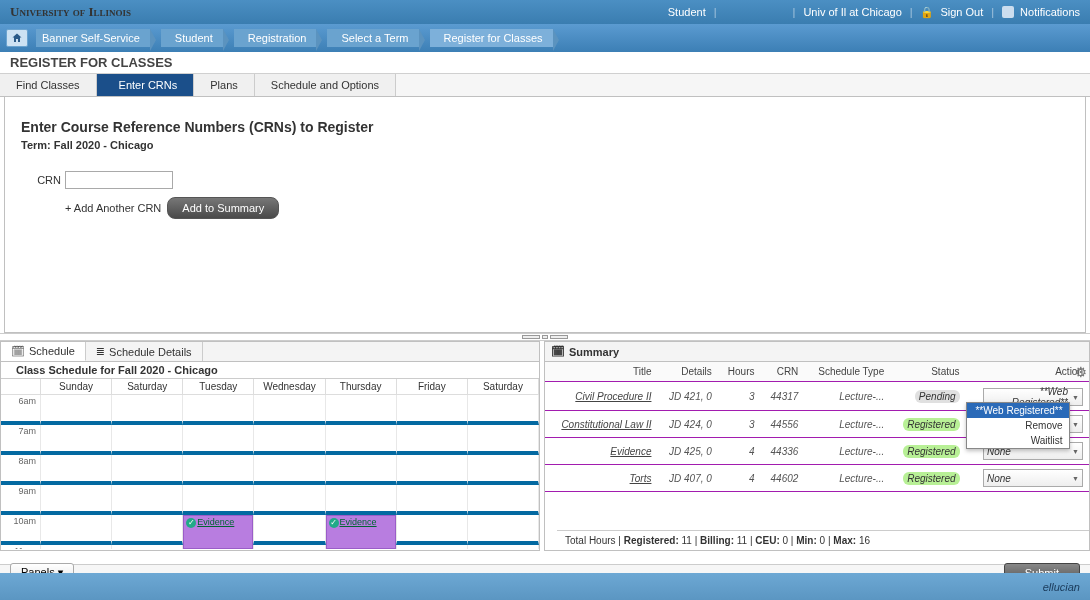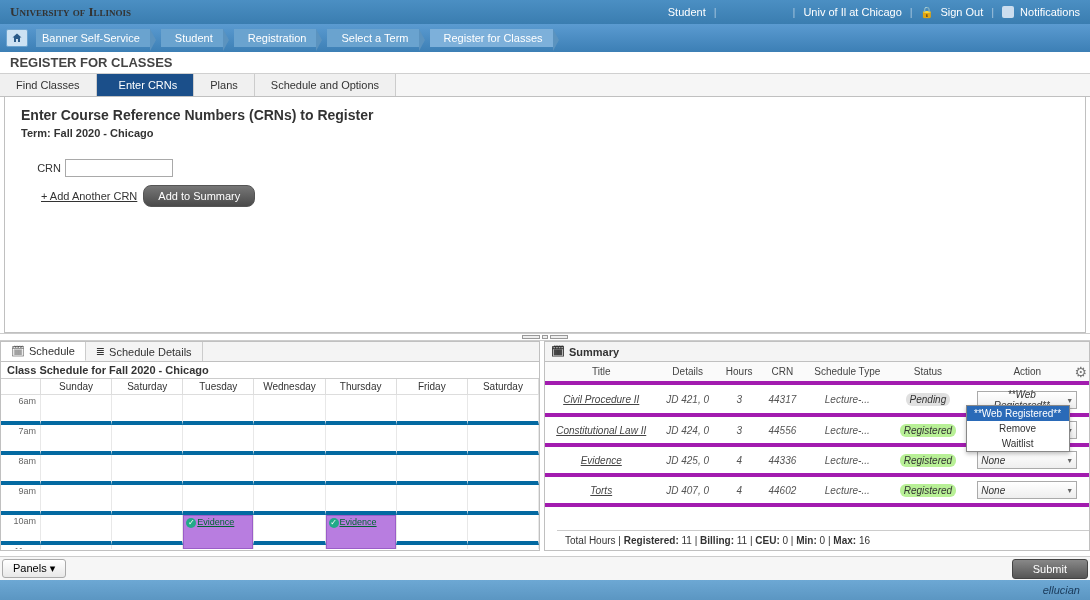--- a/index.html
+++ b/index.html
@@ -25,80 +25,80 @@
 
 .page-title-row { padding: 3px 10px; border-bottom: 1px solid #d0d0d0; font-size: 13px; font-weight: bold; color: #444; }
 
 
 .tabs-row { display: flex; border-bottom: 1px solid #c0c0c0; background: #f6f6f6; }
 .tab { padding: 5px 16px; font-size: 11px; cursor: pointer; border-right: 1px solid #ccc; background:#f0f0f0; }
 .tab.active { background: #1b4f8a; color: #fff; padding-left: 22px; }
 
 
 .main-area { padding: 10px 16px; border: 1px solid #c0c0c0; border-top: none; margin: 0 4px; height: 236px; background:#fff; }
-.heading { font-size: 14px; font-weight: bold; color: #333; margin-bottom: 4px; }
+.heading { font-size: 14px; font-weight: bold; color: #333; margin-bottom: 4px; margin-top: 12px; }
 .term-text { font-size: 11px; font-weight: bold; margin-bottom: 20px; }
 .crn-row { display: flex; align-items: center; gap: 4px; margin-bottom: 8px; margin-left: 14px; }
 .crn-label { font-size: 11px; width: 26px; text-align: right; }
 .crn-input { width: 108px; height: 18px; border: 1px solid #a9a9a9; padding: 1px 3px; }
 .links-row { display: flex; align-items: center; gap: 6px; margin-left: 20px; }
-.add-link { font-size: 11px; color: #333; text-decoration: underline; cursor: pointer; }
+.add-link { font-size: 11px; color: #333; cursor: pointer; margin-left: 24px; }
 .btn { padding: 4px 14px; border: 1px solid #555; border-radius: 8px; background: linear-gradient(#777, #4a4a4a); color: #fff; font-size: 11px; cursor: pointer; }
 
 
 .splitter-row { height: 8px; display: flex; justify-content: center; align-items: center; gap: 2px; border-top: 1px solid #ccc; border-bottom: 1px solid #ccc; }
 .splitter-row .h { width: 18px; height: 4px; border: 1px solid #999; background:#eee; }
 
 
 .two-pane { display: flex; height: 210px; }
 .pane { border: 1px solid #c0c0c0; background: #fff; position: relative; }
 .pane-left { width: 540px; }
 .pane-right { flex: 1; margin-left: 4px; }
 
 
 .pane-tabs { display: flex; border-bottom: 1px solid #c0c0c0; height: 20px; font-size: 11px; background:#f4f4f4; }
 .pane-tab { padding: 3px 10px; border-right: 1px solid #ccc; cursor: pointer; display:flex; align-items:center; gap:4px; }
 .pane-tab.active { background: #fff; border-bottom:1px solid #fff; }
-.pane-header { padding: 2px 6px; font-size: 11px; font-weight:bold; border-bottom:1px solid #ccc; }
+.pane-header { padding: 2px 15px; font-size: 11px; font-weight:bold; border-bottom:1px solid #ccc; }
 
 
 .cal-head { display: grid; grid-template-columns: 40px repeat(7, 1fr); font-size: 10px; border-bottom: 1px solid #ddd; }
 .cal-head > div { padding: 2px; text-align: center; border-right: 1px solid #ddd; }
 .cal-body { height: 154px; overflow: hidden; position: relative; }
 .cal-row { display: grid; grid-template-columns: 40px repeat(7, 1fr); height: 30px; }
 .cal-row > div { border-right: 1px solid #e8e8e8; border-bottom: 4px solid #0369a1; font-size: 9px; padding: 1px 2px; position: relative; }
 .cal-row > div:first-child { text-align: right; padding-right: 4px; color:#666; }
 .event { position: absolute; background: #b87de0; border: 1px solid #9a5dc8; font-size: 9px; color:#1a3; padding: 1px 2px; }
 .event .chk { display:inline-flex; width:10px; height:10px; background:#2a8; border-radius:50%; color:#fff; align-items:center; justify-content:center; font-size:8px; margin-right:1px;}
 
 
 .sum-head { display:flex; align-items:center; gap:4px; padding:3px 6px; border-bottom:1px solid #c0c0c0; font-size:11px; font-weight:bold; background:#f4f4f4; height:20px; }
 .sum-table { width: 100%; border-collapse: collapse; font-size: 10px; }
-.sum-table th, .sum-table td { padding: 4px 6px; border-bottom: 4px solid #a21caf; text-align: center; }
+.sum-table th, .sum-table td { padding: 4px 6px; border-bottom: 1px solid #a21caf; text-align: right; }
 .sum-table th { font-weight: normal; color:#444; background:#fafafa; }
 .sum-table td.italic { font-style: italic; color:#555; }
 .title-cell { text-decoration: underline; font-style: italic; color:#444; cursor:pointer;}
 .status-pill { padding: 1px 4px; border-radius: 6px; font-style: italic; }
 .status-reg { background: #b8f096; }
 .status-pend { background: #e0e0e0; }
 .action-sel { width: 100px; height: 18px; border: 1px solid #aaa; font-size: 10px; font-style: italic; background: linear-gradient(#fff,#eee); padding: 0 14px 0 3px; position: relative; display:inline-flex; align-items:center;}
 .action-sel:after{ content:"▼"; position:absolute; right:3px; font-size:7px; color:#666;}
 .gear { position: absolute; right: 2px; top: 22px; font-size: 14px; color: #777; cursor:pointer; }
 .totals-row { position:absolute; bottom:0; left:12px; right:0; border-top:1px solid #ccc; padding: 4px 8px; font-size: 10px; background:#fff; }
 
 
 .dropdown { position: absolute; width: 104px; background:#fff; border:1px solid #888; box-shadow: 0 2px 4px rgba(0,0,0,0.25); font-size:10px; z-index:10;}
 .dropdown div { padding: 2px 6px; cursor:pointer; }
 .dropdown div.sel { background:#2a6ab8; color:#fff; }
 
 
-.footer-row { position: absolute; bottom: 20px; left: 0; right: 0; height: 24px; background: #f6f6f6; border-top: 1px solid #ccc; display:flex; align-items:center; justify-content: space-between; padding: 0 2px; }
+.footer-row { position: absolute; bottom: 20px; left: 0; right: 0; height: 16px; background: #f6f6f6; border-top: 1px solid #ccc; display:flex; align-items:center; justify-content: space-between; padding: 0 10px; }
 .panels-btn { padding: 2px 10px; border:1px solid #aaa; border-radius:3px; background: linear-gradient(#fff,#e8e8e8); font-size:11px; cursor:pointer; }
 .submit-btn { padding: 3px 20px; border:1px solid #444; border-radius:3px; background: linear-gradient(#888,#555); color:#fff; font-size:11px; cursor:pointer; }
-.brand-footer { position:absolute; bottom:0; left:0; right:0; height:20px; background: linear-gradient(#6da8d4,#5b96c2); display:flex; align-items:center; justify-content:flex-end; padding: 0 10px; color:#1a3a5a; font-size:11px; font-style:italic;}
+.brand-footer { position:absolute; bottom:0; left:0; right:0; height:27px; background: linear-gradient(#6da8d4,#5b96c2); display:flex; align-items:center; justify-content:flex-end; padding: 0 10px; color:#1a3a5a; font-size:11px; font-style:italic;}
 </style>
 </head>
 <body>
 
 <div class="top-header">
   <div class="logo-area">
     <span class="univ-logo">University of Illinois</span>
   </div>
   <div class="top-links">
     <span>Student</span>

